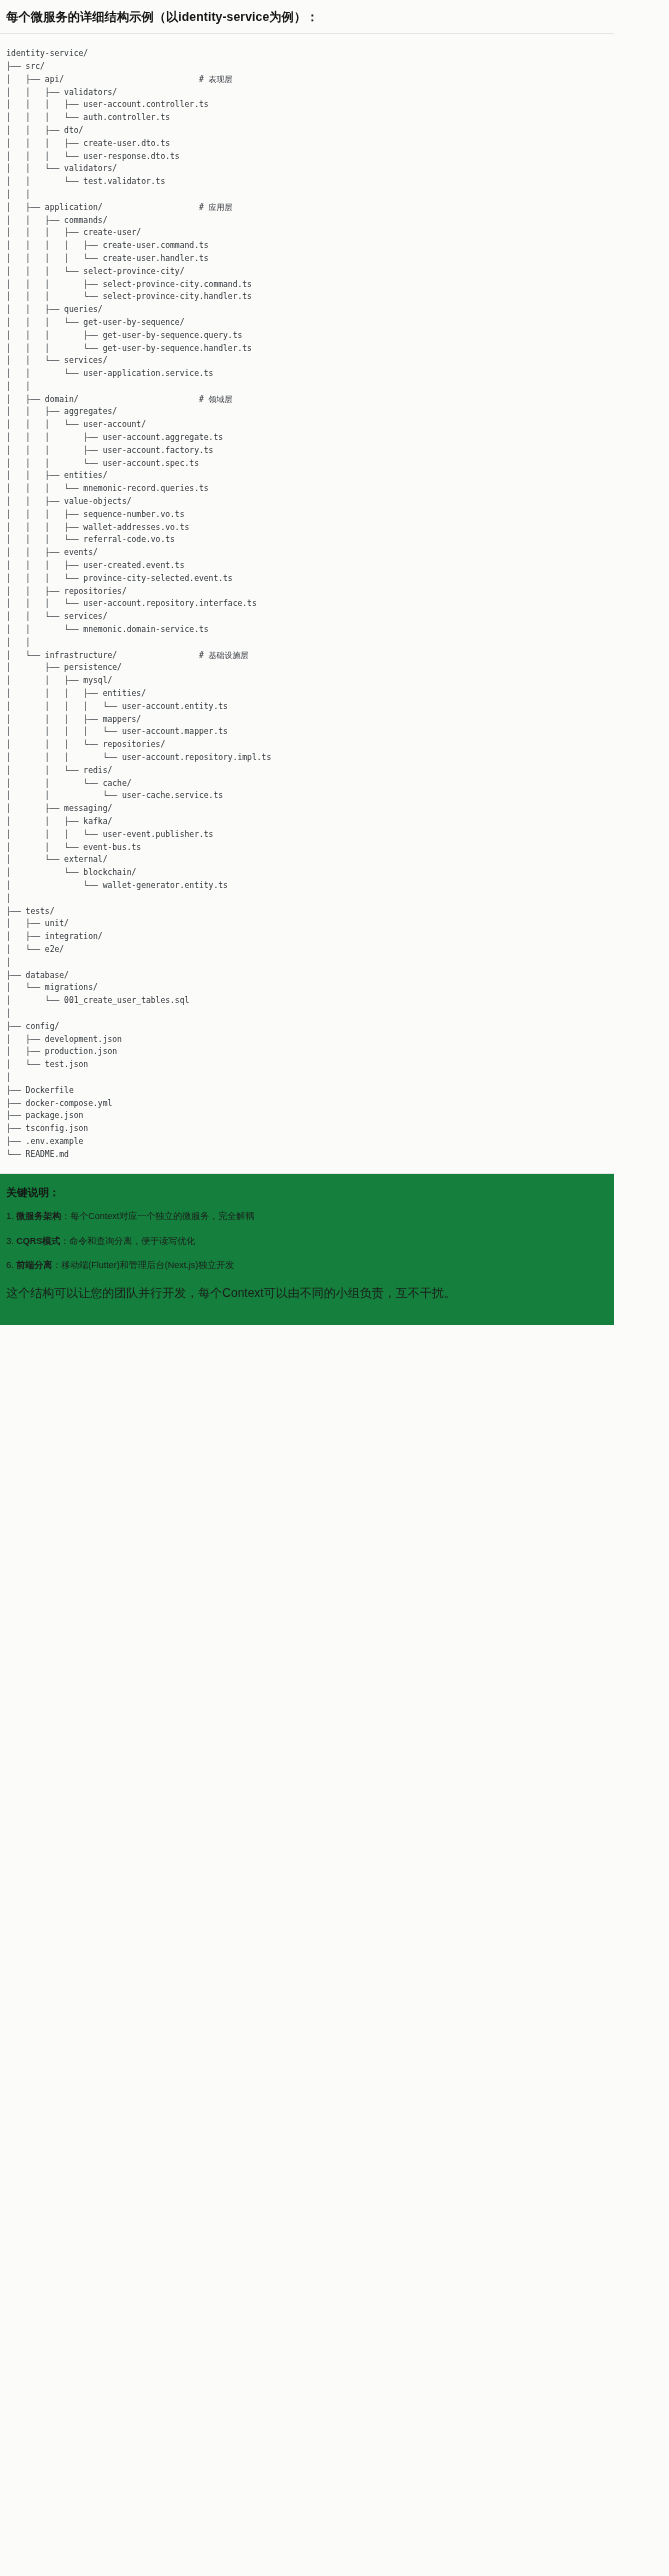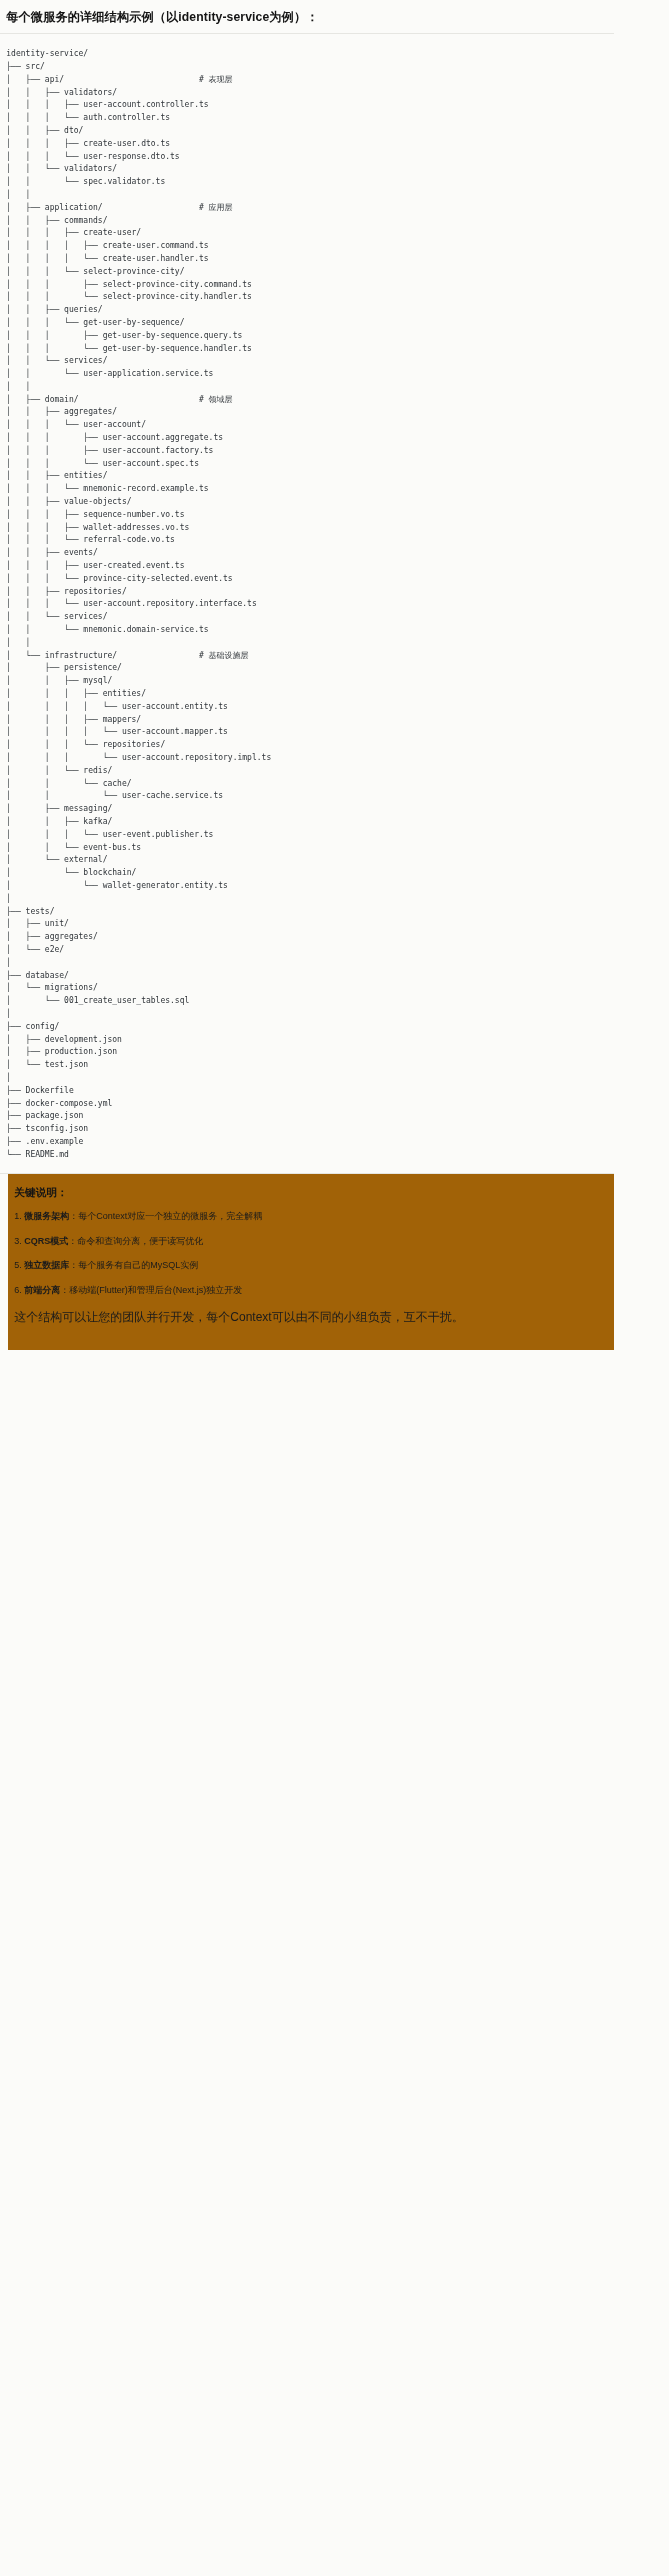--- a/index.html
+++ b/index.html
@@ -48,22 +48,21 @@
     line-height: 12.8px;
     color: #2e3338;
     white-space: pre;
     letter-spacing: 0px;
     tab-size: 4;
   }
 
   
   .notes-block {
     padding: 12.5px 6.3px 10px 6.3px;
-    background: #a16207;
-    margin-left: 8px;
+    background: #15803d;
   }
   .notes-heading {
     font-size: 10.6px;
     font-weight: bold;
     margin: 0 0 10px 0;
     color: #141414;
     letter-spacing: 0.1px;
   }
   ol.notes {
     margin: 0;
@@ -105,21 +104,21 @@
     <pre class="tree" id="tree-pre"><span>identity-service/</span>
 <span>├── src/</span>
 <span>│   ├── api/                            # 表现层</span>
 <span>│   │   ├── validators/</span>
 <span>│   │   │   ├── user-account.controller.ts</span>
 <span>│   │   │   └── auth.controller.ts</span>
 <span>│   │   ├── dto/</span>
 <span>│   │   │   ├── create-user.dto.ts</span>
 <span>│   │   │   └── user-response.dto.ts</span>
 <span>│   │   └── validators/</span>
-<span>│   │       └── spec.validator.ts</span>
+<span>│   │       └── test.validator.ts</span>
 <span>│   │</span>
 <span>│   ├── application/                    # 应用层</span>
 <span>│   │   ├── commands/</span>
 <span>│   │   │   ├── create-user/</span>
 <span>│   │   │   │   ├── create-user.command.ts</span>
 <span>│   │   │   │   └── create-user.handler.ts</span>
 <span>│   │   │   └── select-province-city/</span>
 <span>│   │   │       ├── select-province-city.command.ts</span>
 <span>│   │   │       └── select-province-city.handler.ts</span>
 <span>│   │   ├── queries/</span>
@@ -129,21 +128,21 @@
 <span>│   │   └── services/</span>
 <span>│   │       └── user-application.service.ts</span>
 <span>│   │</span>
 <span>│   ├── domain/                         # 领域层</span>
 <span>│   │   ├── aggregates/</span>
 <span>│   │   │   └── user-account/</span>
 <span>│   │   │       ├── user-account.aggregate.ts</span>
 <span>│   │   │       ├── user-account.factory.ts</span>
 <span>│   │   │       └── user-account.spec.ts</span>
 <span>│   │   ├── entities/</span>
-<span>│   │   │   └── mnemonic-record.example.ts</span>
+<span>│   │   │   └── mnemonic-record.queries.ts</span>
 <span>│   │   ├── value-objects/</span>
 <span>│   │   │   ├── sequence-number.vo.ts</span>
 <span>│   │   │   ├── wallet-addresses.vo.ts</span>
 <span>│   │   │   └── referral-code.vo.ts</span>
 <span>│   │   ├── events/</span>
 <span>│   │   │   ├── user-created.event.ts</span>
 <span>│   │   │   └── province-city-selected.event.ts</span>
 <span>│   │   ├── repositories/</span>
 <span>│   │   │   └── user-account.repository.interface.ts</span>
 <span>│   │   └── services/</span>
@@ -164,21 +163,21 @@
 <span>│       ├── messaging/</span>
 <span>│       │   ├── kafka/</span>
 <span>│       │   │   └── user-event.publisher.ts</span>
 <span>│       │   └── event-bus.ts</span>
 <span>│       └── external/</span>
 <span>│           └── blockchain/</span>
 <span>│               └── wallet-generator.entity.ts</span>
 <span>│</span>
 <span>├── tests/</span>
 <span>│   ├── unit/</span>
-<span>│   ├── aggregates/</span>
+<span>│   ├── integration/</span>
 <span>│   └── e2e/</span>
 <span>│</span>
 <span>├── database/</span>
 <span>│   └── migrations/</span>
 <span>│       └── 001_create_user_tables.sql</span>
 <span>│</span>
 <span>├── config/</span>
 <span>│   ├── development.json</span>
 <span>│   ├── production.json</span>
 <span>│   └── test.json</span>
@@ -190,21 +189,20 @@
 <span>├── .env.example</span>
 <span>└── README.md</span></pre>
   </section>
 
   <section class="notes-block">
     <h2 class="notes-heading">关键说明：</h2>
 
     <ol class="notes" id="notes-list">
         <li><span class="num">1. </span><span class="term">微服务架构</span><span class="desc">：每个Context对应一个独立的微服务，完全解耦</span></li>
         <li><span class="num">3. </span><span class="term">CQRS模式</span><span class="desc">：命令和查询分离，便于读写优化</span></li>
-        <li><span class="num">5. </span><span class="term">独立数据库</span><span class="desc">：每个服务有自己的MySQL实例</span></li>
         <li><span class="num">6. </span><span class="term">前端分离</span><span class="desc">：移动端(Flutter)和管理后台(Next.js)独立开发</span></li>
       </ol>
 
     <p class="notes-footer">这个结构可以让您的团队并行开发，每个Context可以由不同的小组负责，互不干扰。</p>
   </section>
 
 </div>
 
 
 </body></html>

